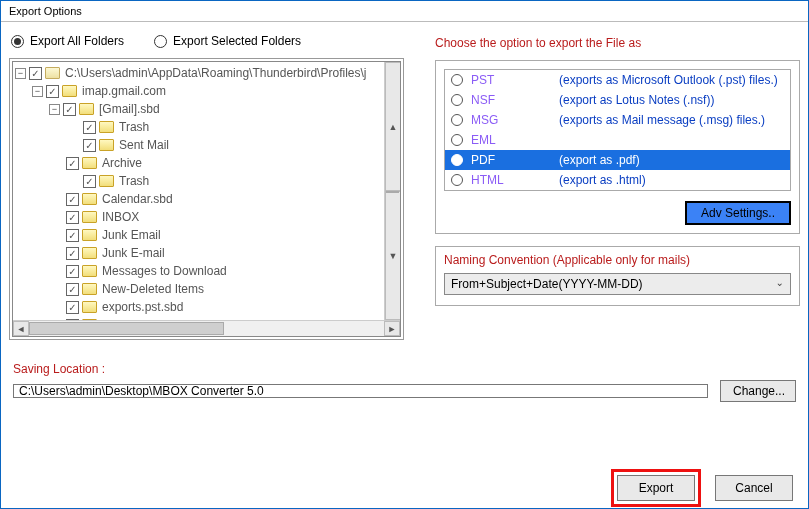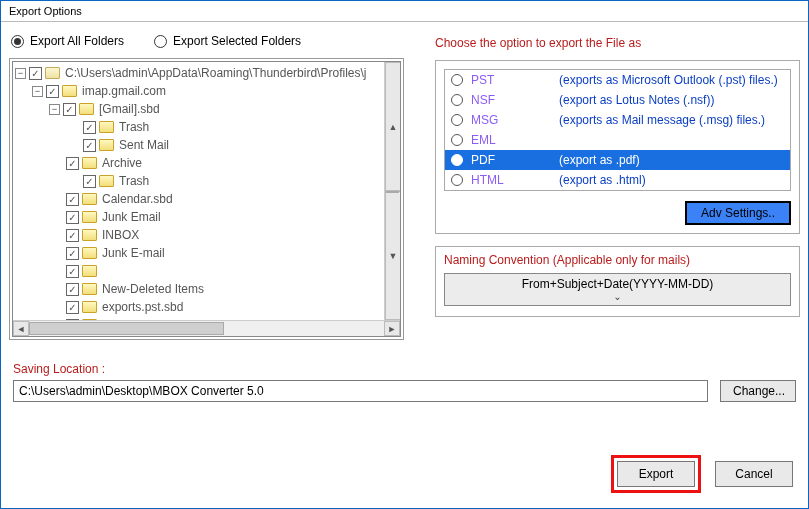--- a/index.html
+++ b/index.html
@@ -116,38 +116,37 @@
   .fmt-row.selected .fmt-radio.sel::after { background:#fff; }
   .fmt-name { width:80px; color:#8b5cf6; }
   .fmt-desc { color:#0a3ec2; overflow:hidden; text-overflow:ellipsis; white-space:nowrap; flex:1;}
   .fmt-row.selected .fmt-name, .fmt-row.selected .fmt-desc { color:#fff; }
   .adv-row { display:flex; justify-content:flex-end; padding-top:10px; }
   .adv-btn {
     border:2px solid #000; background:#3b82f6; padding:3px 14px; cursor:pointer;
   }
   .naming-box { border:1px solid #aaa; margin-top:12px; padding:6px 8px 10px; }
   .combo {
-    display:flex; align-items:center; justify-content:space-between;
+    display:flex; justify-content:space-between;
     border:1px solid #888; background:#ececec; padding:3px 6px; margin-top:6px;
     cursor:pointer;
-    flex-direction:column;
   }
   .combo .chev { font-size:10px; color:#444; }
 
   .saving-row { padding: 22px 12px 0 12px; }
   .saving-flex { display:flex; gap:12px; align-items:center; margin-top:4px;}
   .path-input {
     flex:1; border:1px solid #777; padding:3px 5px; font-family:inherit; font-size:12px;
-    height:22px;
+    height:14px;
   }
   .change-btn {
     border:1px solid #777; background:#e9e9e9; padding:3px 12px; width:76px; cursor:pointer; text-align:center;
   }
   .bottom-row {
-    position:absolute; right:16px; bottom:16px; display:flex; gap:14px;padding-left:29px;
+    position:absolute; right:16px; bottom:2px; display:flex; gap:14px;padding-left:29px;
   }
   .btn {
     border:1px solid #777; background:#e9e9e9; padding:5px 0; width:78px; text-align:center; cursor:pointer;
   }
   .export-highlight {
     border:3px solid #e11; padding:3px;
   }
   .lbl { color:#b91c1c; }
 </style>
 </head>
@@ -234,44 +233,45 @@
               <span class="chk"></span>
               <span class="folder-icon"></span>
               <span class="tree-label">Calendar.sbd</span>
             </div>
             <div class="tree-row">
               <span class="ind"></span>
               <span class="ind"></span>
               <span class="ind"></span>
               <span class="chk"></span>
               <span class="folder-icon"></span>
+              <span class="tree-label">INBOX</span>
+            </div>
+            <div class="tree-row">
+              <span class="ind"></span>
+              <span class="ind"></span>
+              <span class="ind"></span>
+              <span class="chk"></span>
+              <span class="folder-icon"></span>
               <span class="tree-label">Junk Email</span>
             </div>
             <div class="tree-row">
               <span class="ind"></span>
               <span class="ind"></span>
               <span class="ind"></span>
               <span class="chk"></span>
               <span class="folder-icon"></span>
-              <span class="tree-label">INBOX</span>
-            </div>
-            <div class="tree-row">
-              <span class="ind"></span>
-              <span class="ind"></span>
-              <span class="ind"></span>
-              <span class="chk"></span>
-              <span class="folder-icon"></span>
               <span class="tree-label">Junk E-mail</span>
             </div>
             <div class="tree-row">
               <span class="ind"></span>
               <span class="ind"></span>
               <span class="ind"></span>
               <span class="chk"></span>
               <span class="folder-icon"></span>
+              <span class="tree-label">Messages to Download</span>
             </div>
             <div class="tree-row">
               <span class="ind"></span>
               <span class="ind"></span>
               <span class="ind"></span>
               <span class="chk"></span>
               <span class="folder-icon"></span>
               <span class="tree-label">New-Deleted Items</span>
             </div>
             <div class="tree-row">

